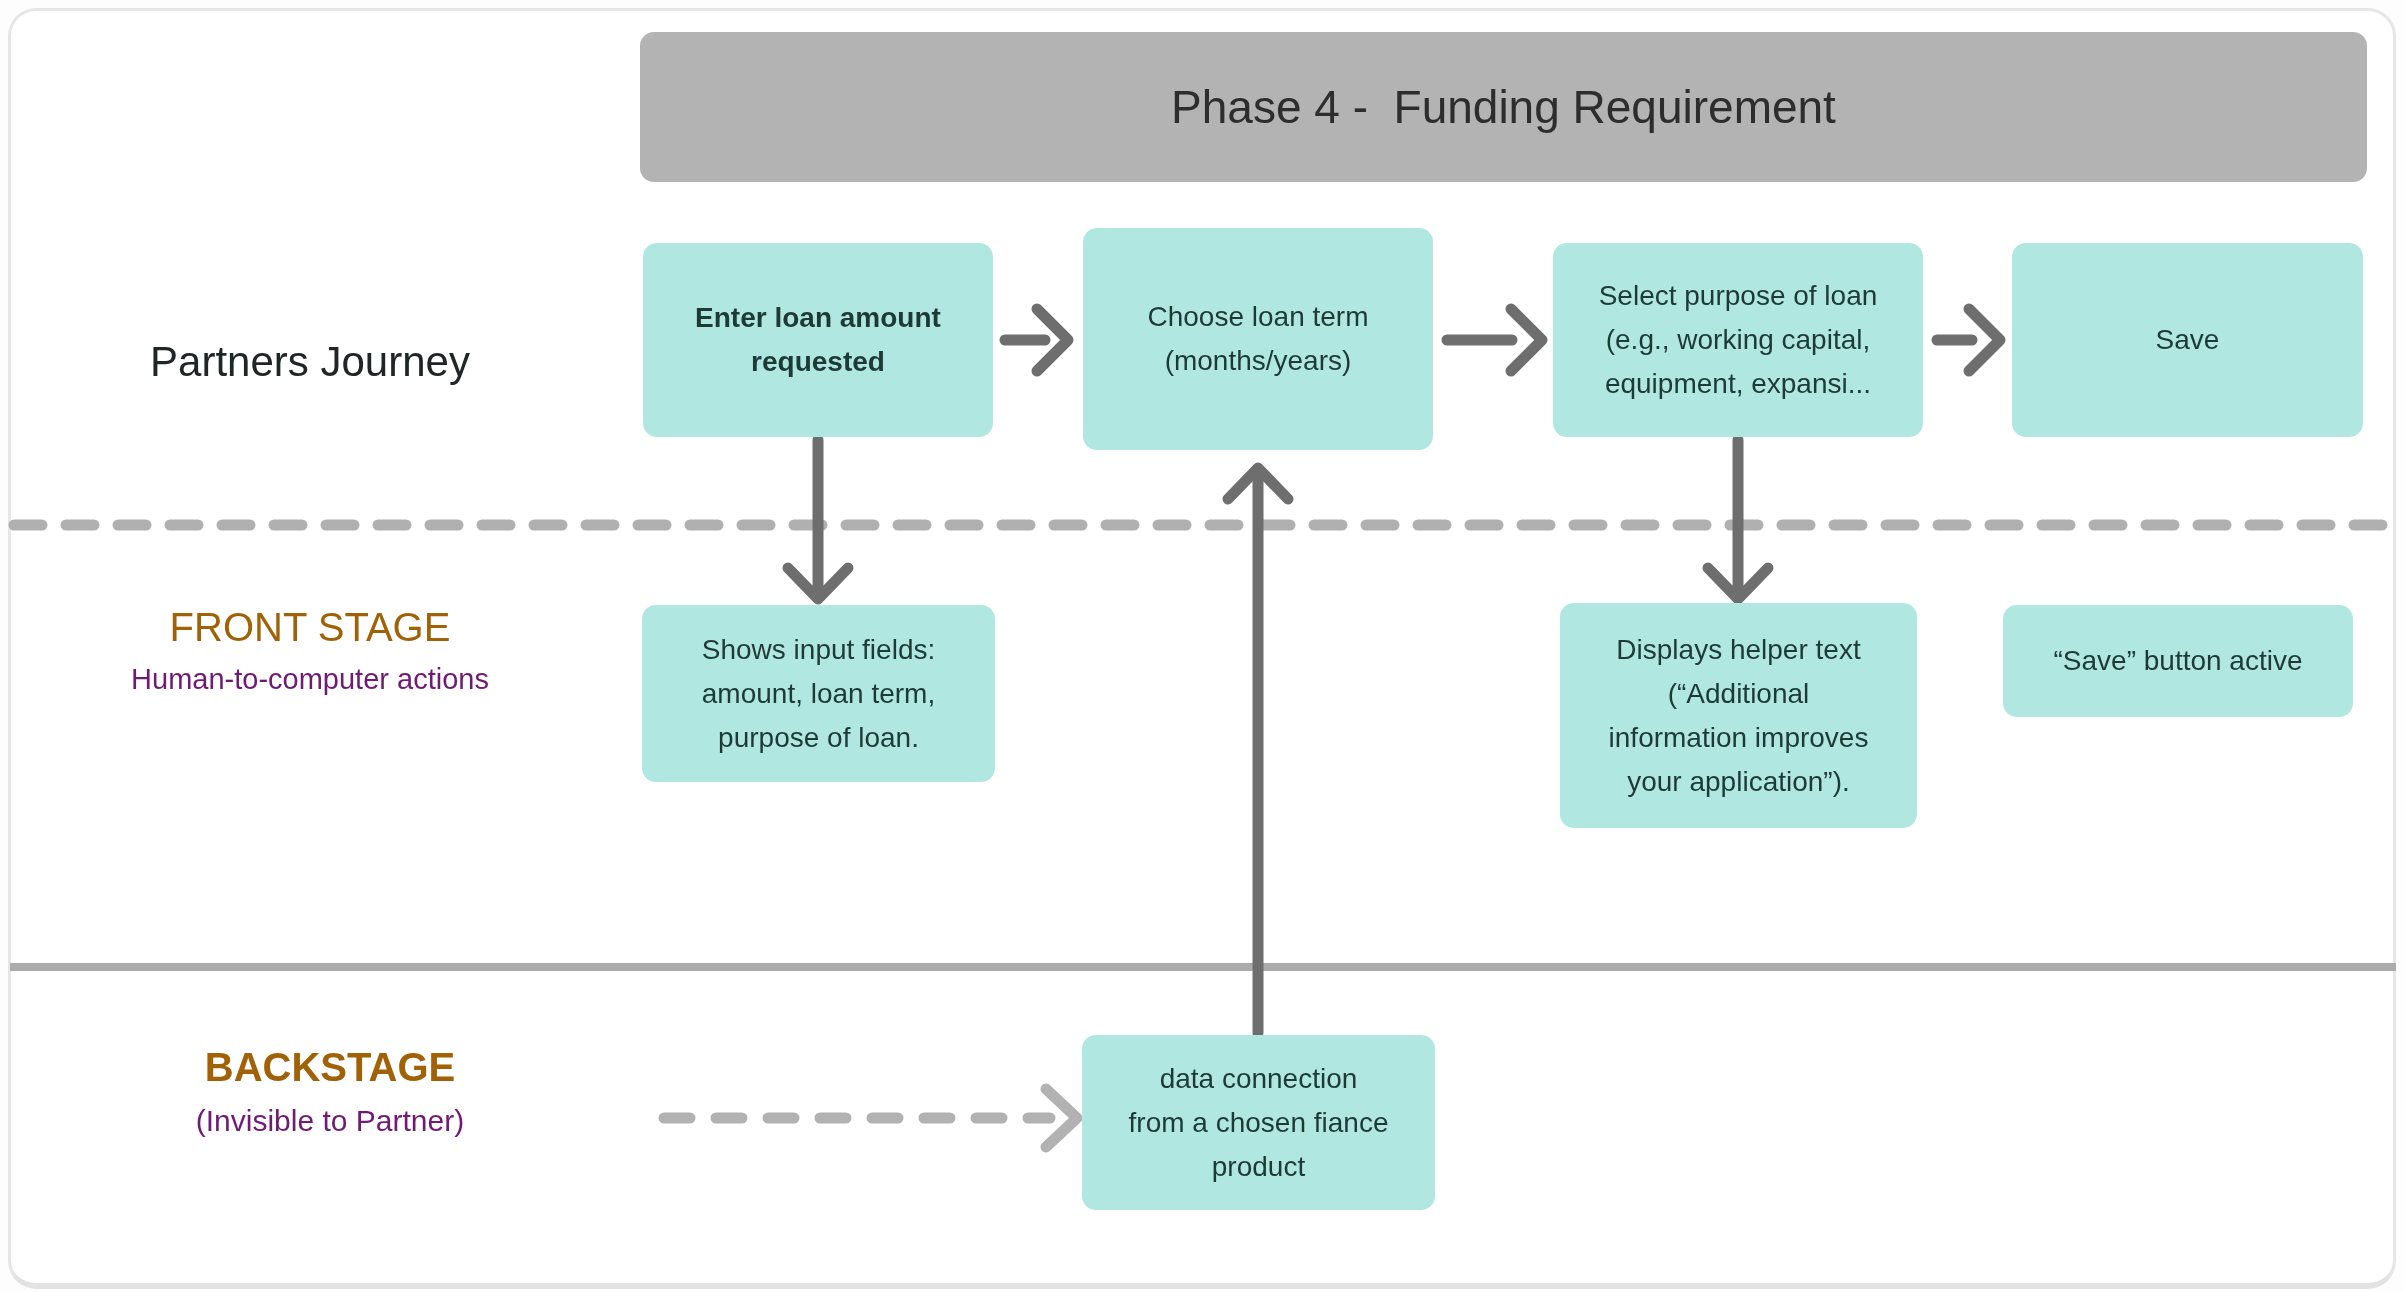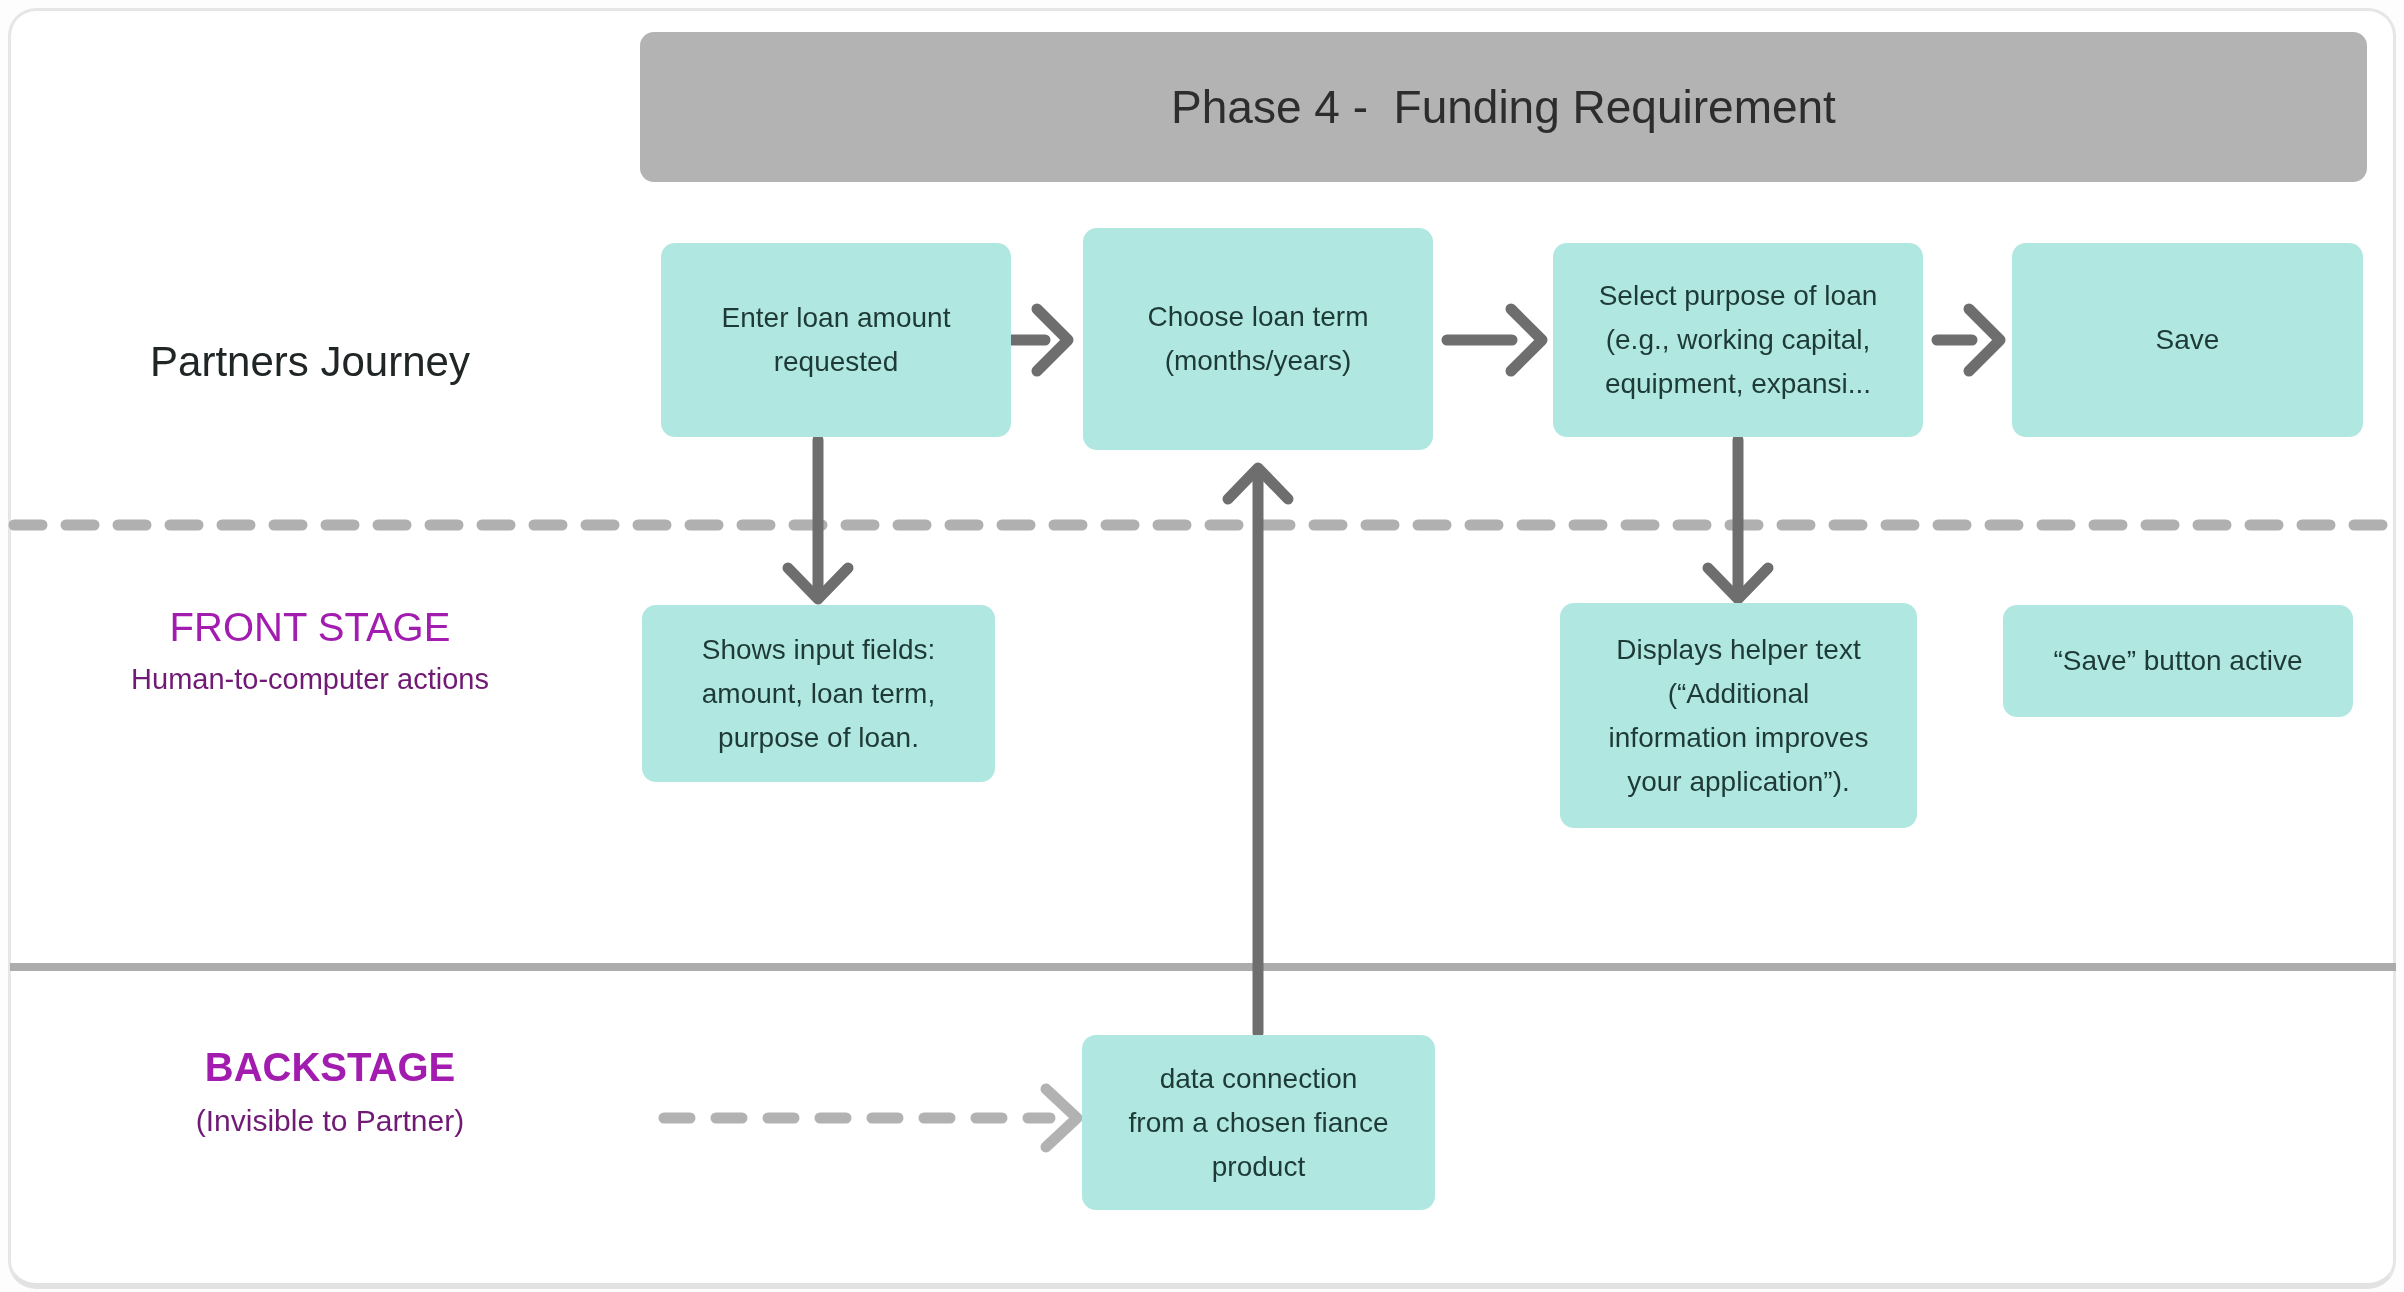--- a/index.html
+++ b/index.html
@@ -4,30 +4,30 @@
 <style>
   html,body{margin:0;padding:0;background:#ffffff;font-family:"Liberation Sans",sans-serif;}
   .canvas{position:relative;width:2404px;height:1292px;overflow:hidden;background:#fdfdfd;}
   .card{position:absolute;left:8px;top:8px;width:2382px;height:1272px;background:#ffffff;
         border:3px solid #e6e6e6;border-bottom:6px solid #e2e2e2;border-radius:28px;}
   .phase-header{position:absolute;left:640px;top:32px;width:1727px;height:150px;background:#b3b3b3;
         border-radius:14px;display:flex;align-items:center;justify-content:center;}
   .phase-header span{font-size:46px;font-weight:500;color:#2d2d2d;white-space:pre-wrap;}
   .lane-label{position:absolute;left:20px;width:580px;text-align:center;}
   .journey-label{top:314px;font-size:42px;color:#202526;line-height:56px;margin-top:20px;}
-  .stage-title{font-size:40px;font-weight:500;color:#a21caf;line-height:52px;}
+  .stage-title{font-size:40px;font-weight:500;color:#a16207;line-height:52px;}
   .stage-sub{font-size:29px;color:#701a75;line-height:40px;}
   .fs-title{top:601px;}
   .fs-sub{top:659px;}
   .bs-title{top:1041px;left:40px;font-weight:bold;}
   .bs-sub{top:1101px;left:40px;font-size:30px;}
   .tile{position:absolute;background:#b0e8e1;border-radius:14px;display:flex;align-items:center;
         justify-content:center;text-align:center;color:#1e3a37;font-size:28px;line-height:44px;
         padding:0 24px;box-sizing:border-box;white-space:pre-line;z-index:3;}
-  .tile.bold{font-weight:400;margin-left:18px;}
+  .tile.bold{font-weight:700;}
   .overlay{position:absolute;left:0;top:0;z-index:2;}
 </style>
 </head>
 <body>
 
 <div class="canvas">
   <div class="card"></div>
 
   <svg class="overlay" width="2404" height="1292" viewBox="0 0 2404 1292">
 

